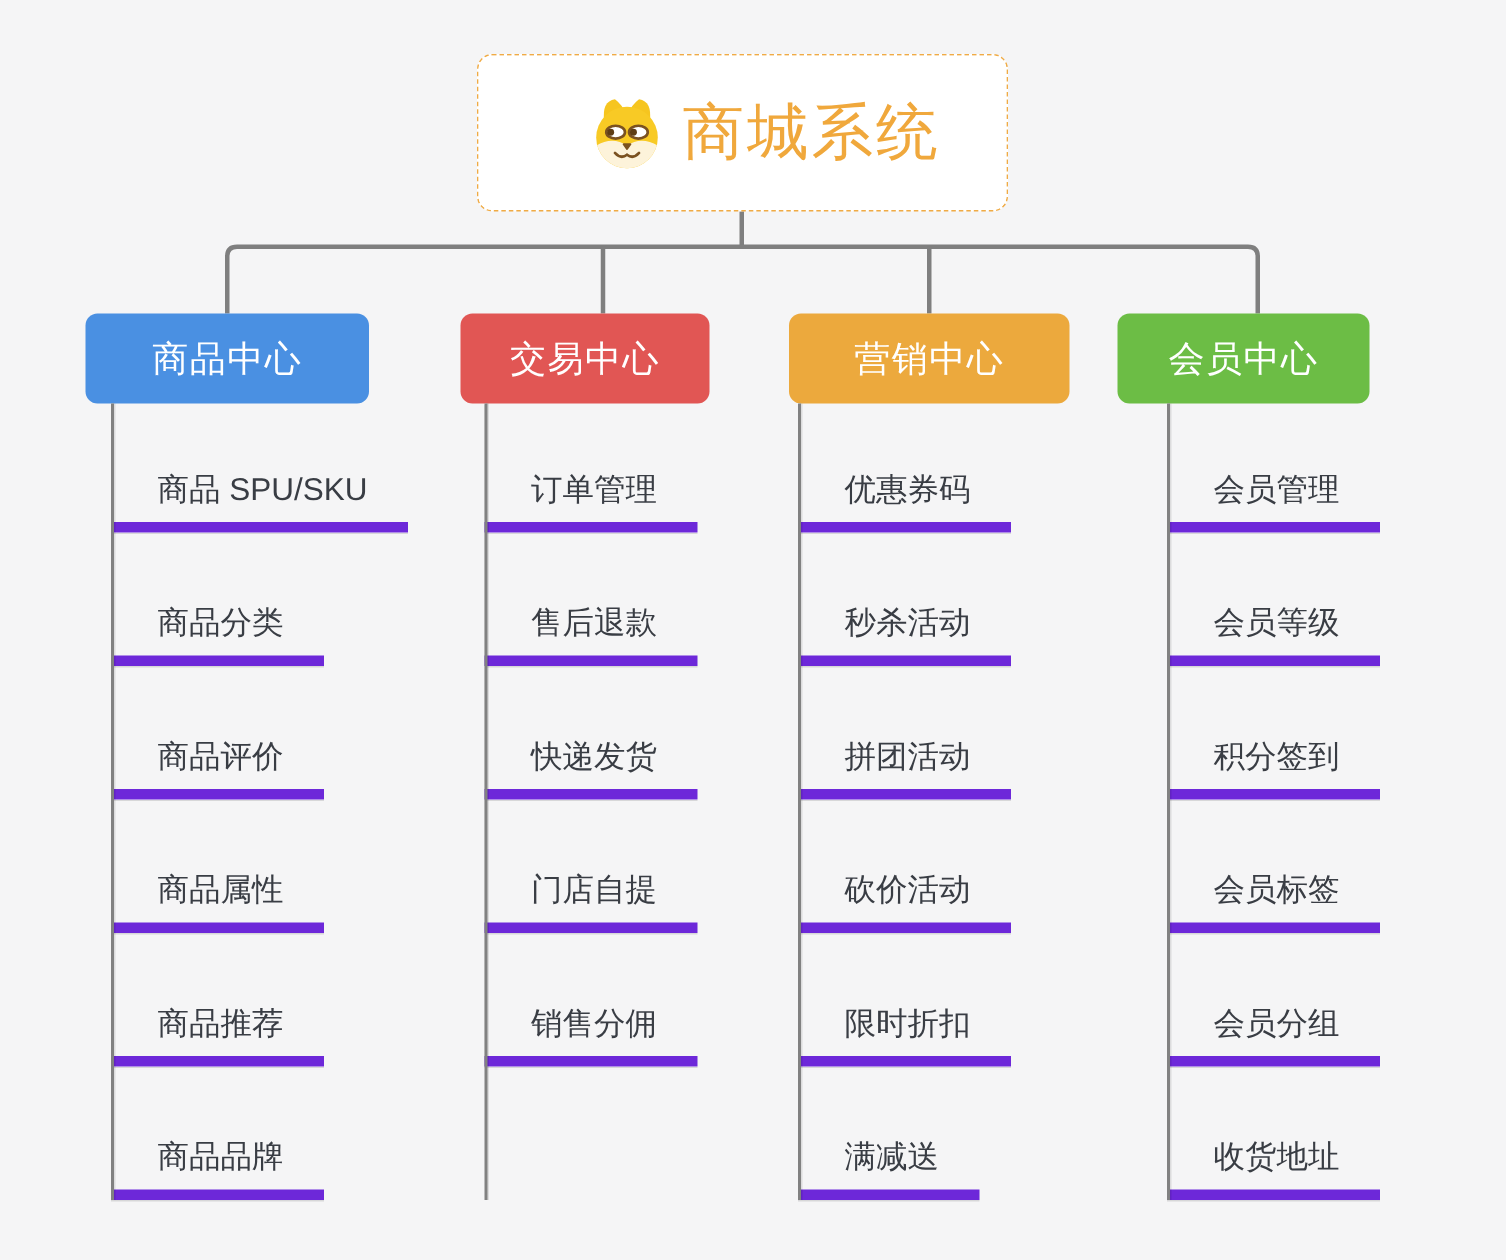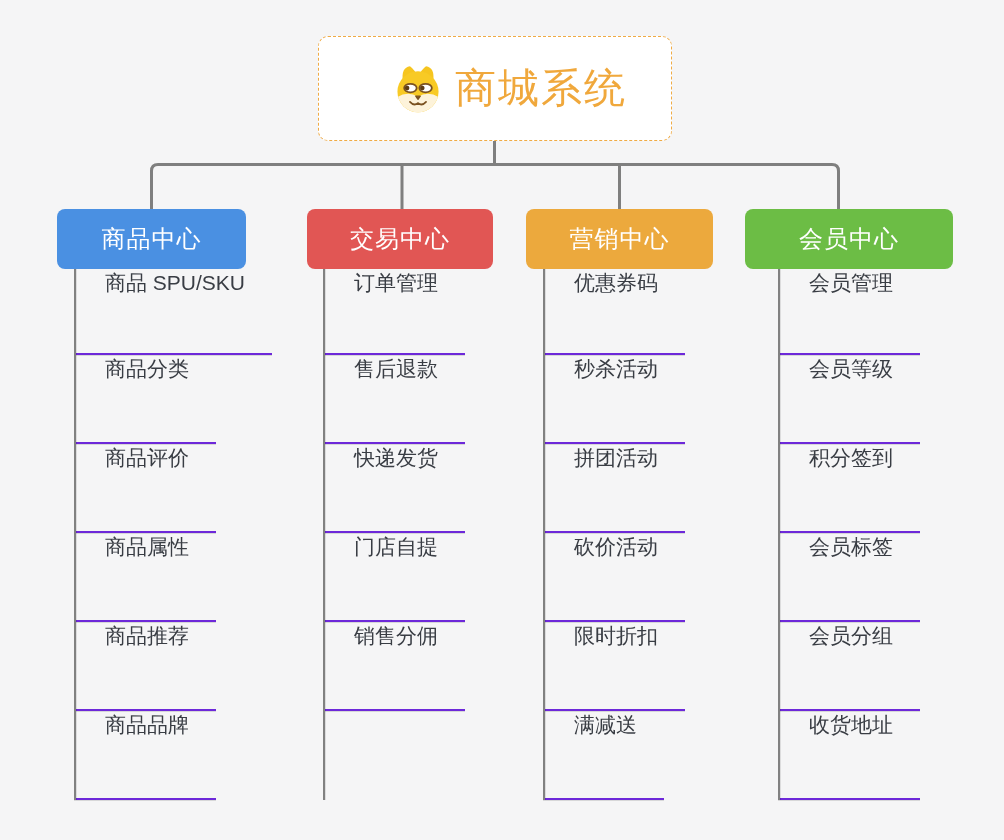--- a/index.html
+++ b/index.html
@@ -54,53 +54,53 @@
     border-radius: 8px;
     display: flex;
     align-items: center;
     justify-content: center;
     color: #ffffff;
     font-size: 24px;
     letter-spacing: 1px;
     white-space: nowrap;
   }
   .branch-product   { left: 57px;  width: 189px; background: #4a90e2; }
-  .branch-trade     { left: 307px; width: 186px; background: #e15654; }
+  .branch-trade     { left: 307px; width: 166px; background: #e15654; }
   .branch-marketing { left: 526px; width: 187px; background: #eca93d; }
-  .branch-member    { left: 745px; width: 208px; background: #6cbd45; justify-content: center; }
+  .branch-member    { left: 745px; width: 168px; background: #6cbd45; justify-content: center; }
 
   
   .column {
     position: absolute;
     top: 269px;
     display: flex;
     flex-direction: column;
     align-items: flex-start;
   }
   .col-1 { left: 74px;  }
   .col-2 { left: 323px; }
-  .col-3 { left: 543px; }
+  .col-3 { left: 532px; }
   .col-4 { left: 762px; margin-left: 16px; }
 
   .trunk {
     position: absolute;
     left: 0; top: 0;
     width: 2px;
     height: 531px;
     background: #818181;
     box-shadow: 1px 0 0 rgba(0,0,0,0.10);
   }
   .topic {
     box-sizing: border-box;
     height: 89px;
     width: max-content;
     display: flex;
-    align-items: flex-start;
+    align-items: flex-end;
     padding: 0 27px 8px 31px;
-    border-bottom: 2px solid #6d28d9;
+    border-bottom: 7px solid #6d28d9;
     box-shadow: 0 1px 0 rgba(0,0,0,0.12);
   }
   .topic.first { height: 86px; }
   .topic span {
     font-size: 21px;
     color: #393d44;
     white-space: nowrap;
   }
 </style>
 </head>

